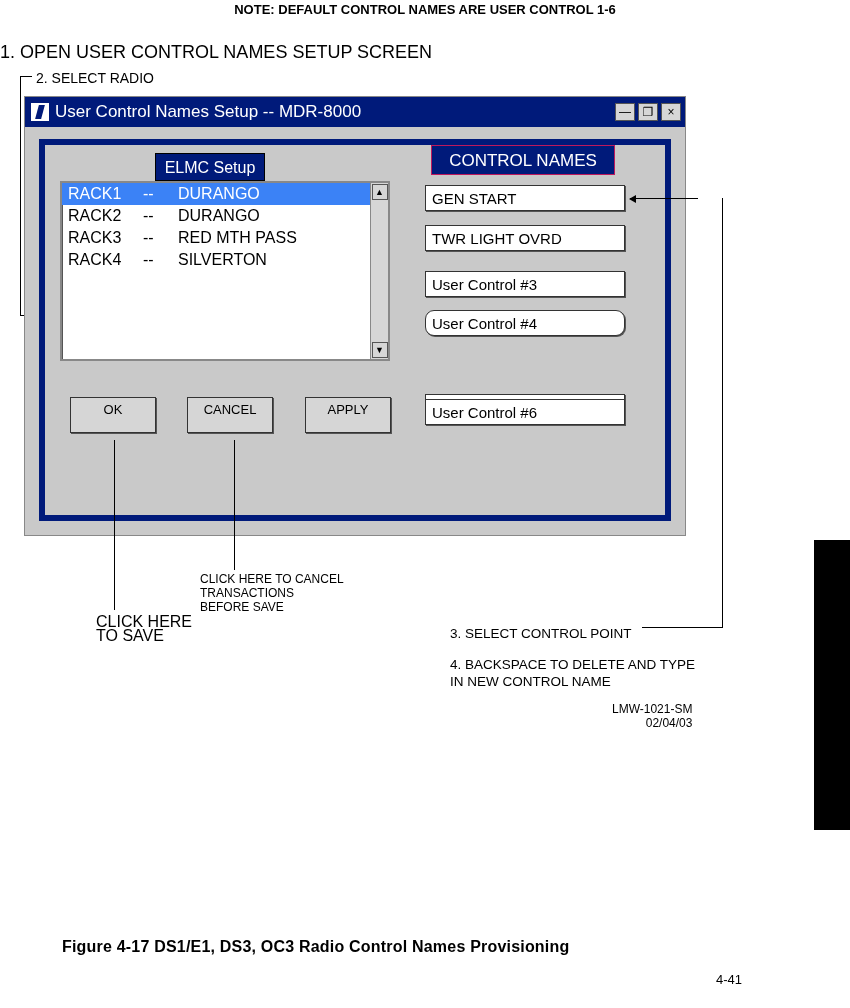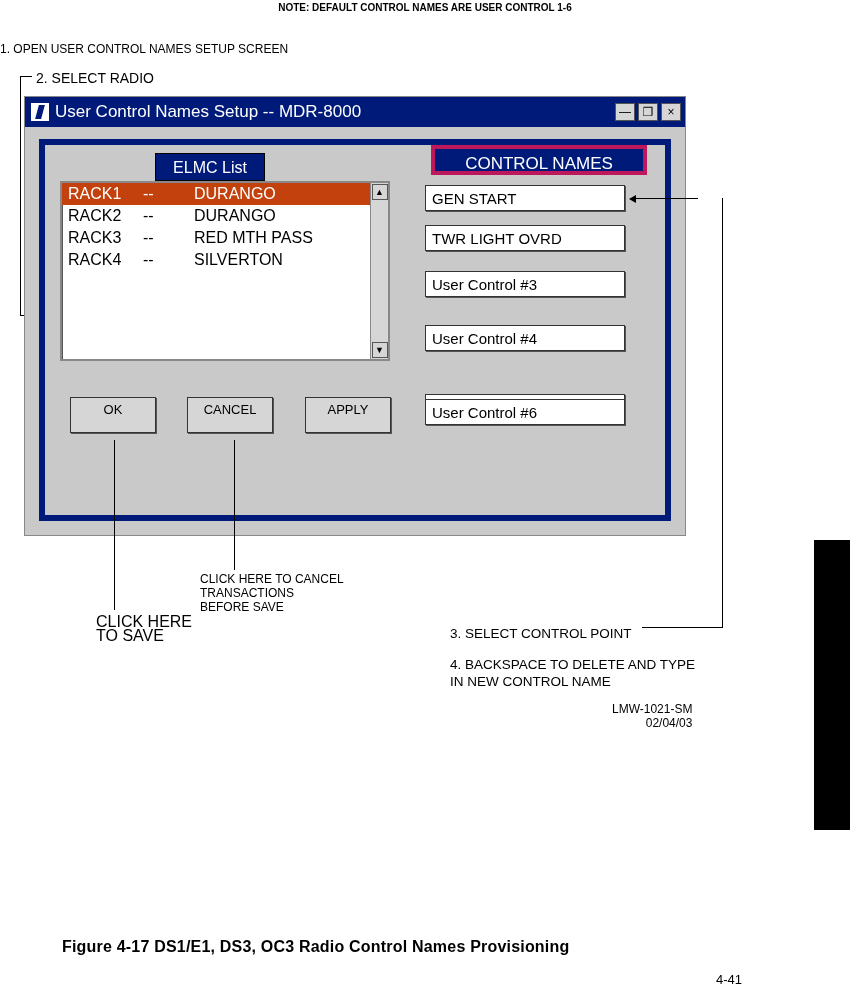--- a/index.html
+++ b/index.html
@@ -17,27 +17,27 @@
     height: 1008px;
     padding: 0;
   }
   .note-line {
     position: absolute;
     top: 2px;
     left: 0;
     width: 850px;
     text-align: center;
     font-weight: bold;
-    font-size: 10px;
+    font-size: 13px;
   }
   .step1 {
     position: absolute;
     top: 42px;
     left: 0;
-    font-size: 12px;
+    font-size: 18px;
   }
   .step2-wrap {
     position: absolute;
     top: 70px;
     left: 36px;
     font-size: 14px;
   }
   .step2-wrap .bracket-top {
     position: absolute;
     top: 6px;
@@ -165,58 +165,58 @@
   .list-row{
     display:flex;
     font-family: Verdana, Tahoma, sans-serif;
     font-size:16px;
     height:22px;
     align-items:center;
     padding-left:6px;
     white-space:pre;
   }
   .list-row.sel{
-    background:#c2410c;
+    background:#3b82f6;
     color:#fff;
   }
   .list-row .c1{width:75px;}
   .list-row .c2{width:35px;}
-  .list-row .c3{flex:1;margin-left:16px;}
+  .list-row .c3{flex:1;}
 
   .control-names-header {
     position:absolute;
     top: 48px;
     left: 406px;
-    width: 216px;
+    width: 184px;
     height: 30px;
     background:#001a7a;
     color:#fff;
     font-family: Verdana, Tahoma, sans-serif;
     font-size:17px;
     text-align:center;
     line-height:30px;
-    border:4px solid #be185d;
+    border:1px solid #be185d;
   }
   .ctrl-field{
     position:absolute;
     left: 400px;
     width: 200px;
     height: 26px;
     background:#fff;
     border:1px solid #333;
     box-shadow: 1px 1px 0 #555;
     font-family: Verdana, Tahoma, sans-serif;
     font-size:15px;
     line-height:26px;
     padding-left:6px;
   }
   .ctrl-field.idx0{ top: 88px;}
   .ctrl-field.idx1{ top: 128px;}
   .ctrl-field.idx2{ top: 174px;}
-  .ctrl-field.idx3{ top: 228px;}
+  .ctrl-field.idx3{ top: 213px; border-radius: 9px;}
   .ctrl-field.idx4{ top: 258px; margin-top: 39px;}
   .ctrl-field.idx5{ top: 302px;}
 
   .btn {
     position:absolute;
     top: 300px;
     width: 86px;
     height: 36px;
     background:#d6d6d6;
     border:1px solid #333;
@@ -341,21 +341,21 @@
     <span class="spacer"></span>
     <div class="winbtns">
       <div class="winbtn">—</div>
       <div class="winbtn">❐</div>
       <div class="winbtn">×</div>
     </div>
   </div>
 
   <div class="dialog-inner"></div>
 
-  <div class="elmc-header">ELMC List</div>
+  <div class="elmc-header">ELMC Setup</div>
 
   <div class="listbox">
     <div class="list-area">
       <div class="list-row sel">
         <span class="c1">RACK1</span>
         <span class="c2">--</span>
         <span class="c3">DURANGO</span>
       </div>
       <div class="list-row">
         <span class="c1">RACK2</span>

